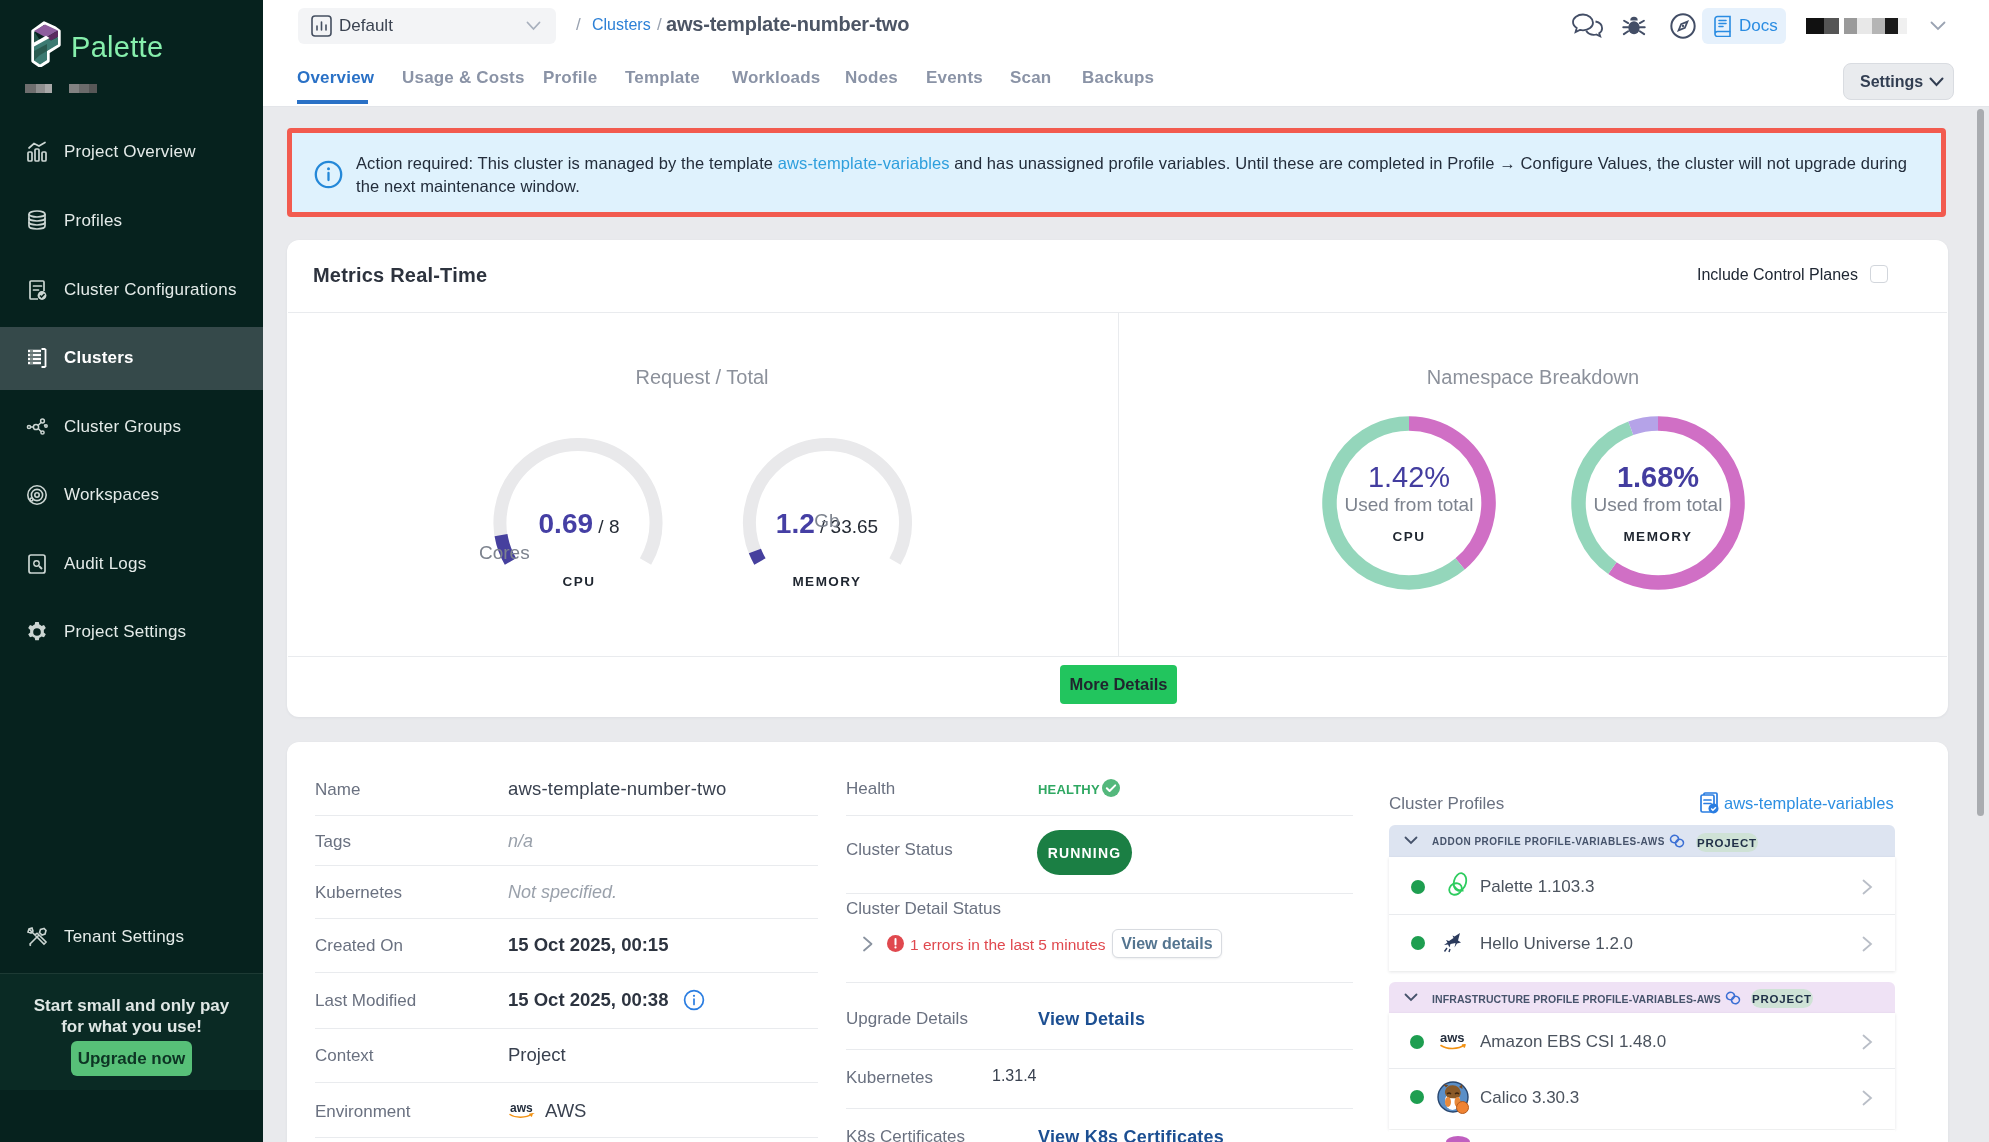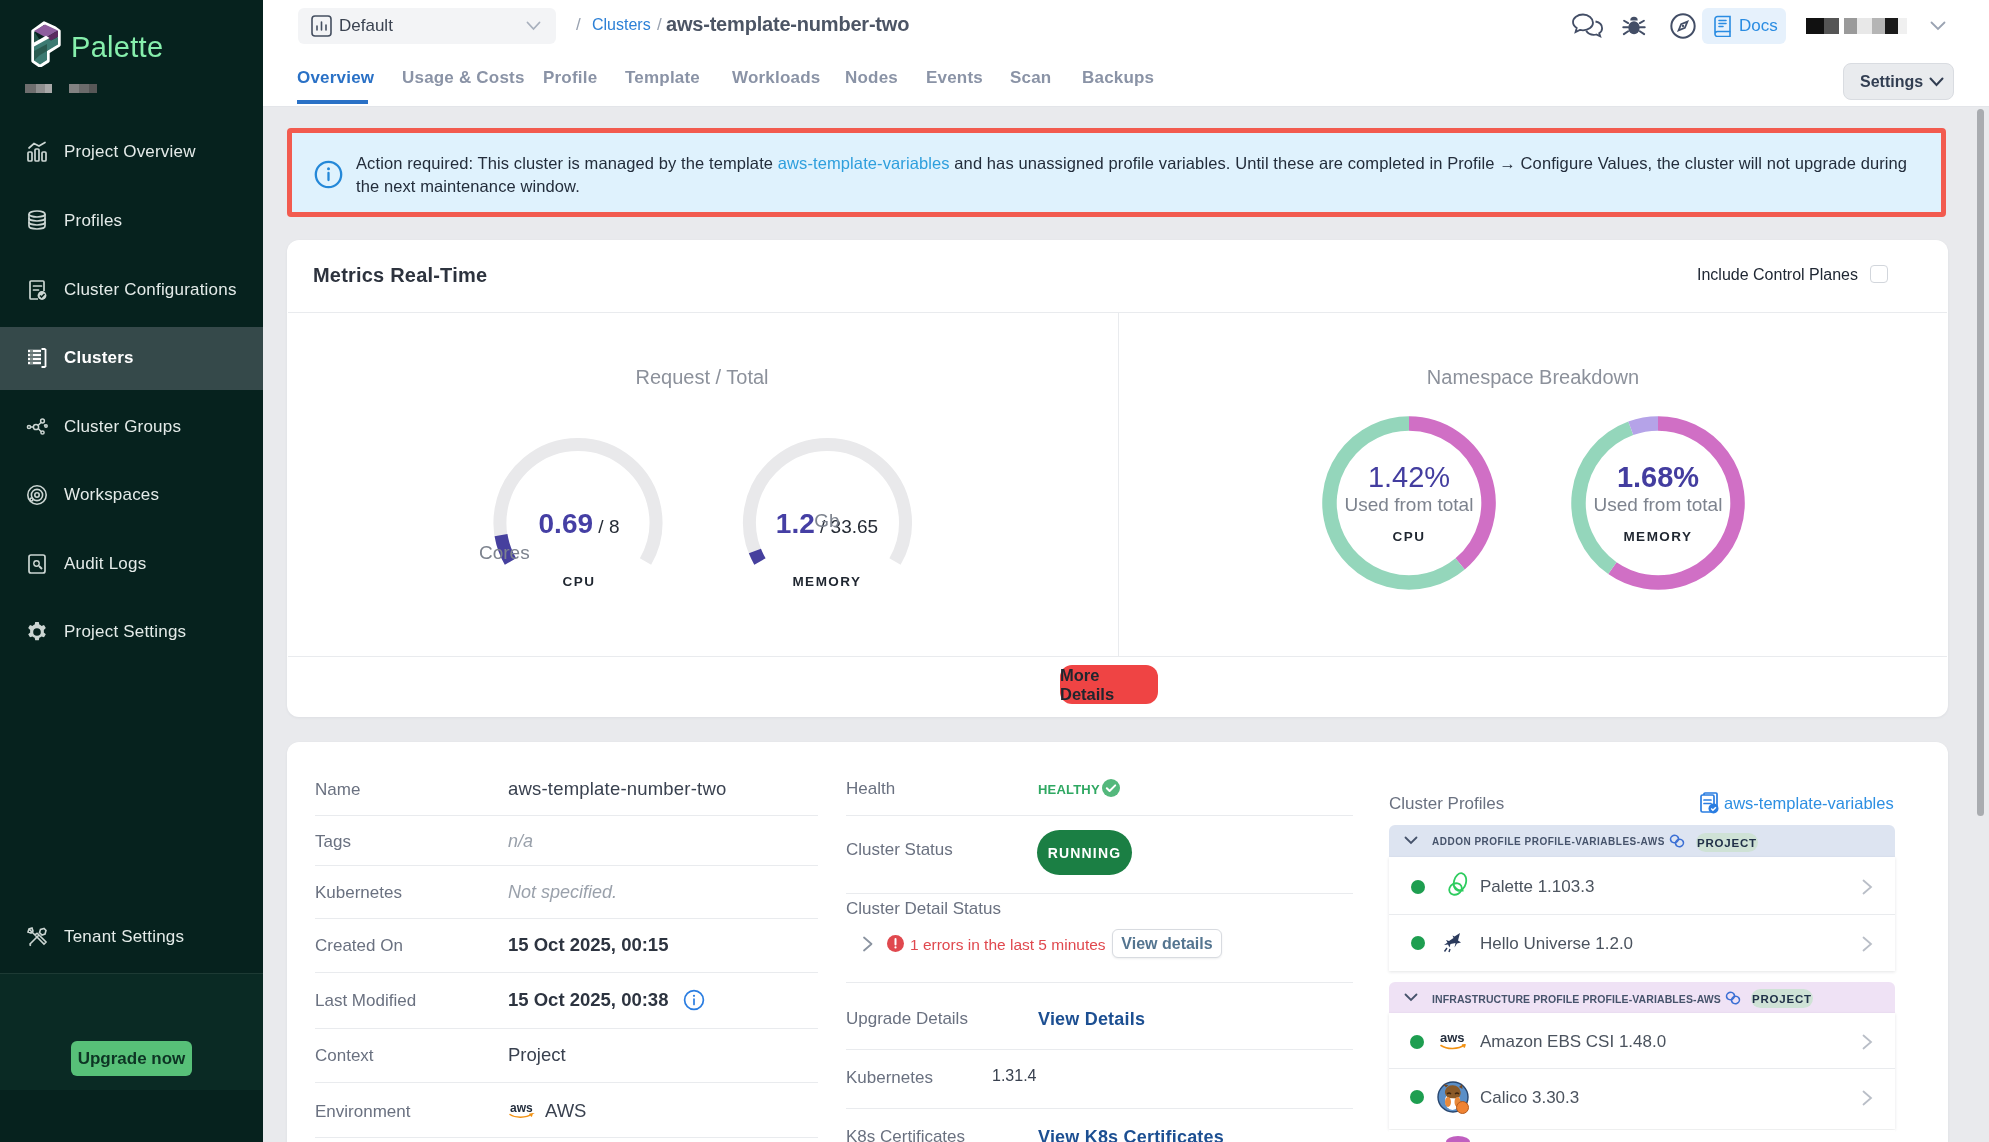--- a/index.html
+++ b/index.html
@@ -114,20 +114,21 @@
     </div>
     <div class="menu-item" style="top:905px">
       <svg class="mi-icon" viewBox="0 0 24 24" fill="none" stroke="#ccd6d3" stroke-width="1.6">
         <path d="M4 4 l6 6 M10 10 l9 9 l2 -2 l-9 -9 M10 10 l2 -2 M4 4 l-1 3 l3 1 l2 -2 l-1 -3 Z"></path>
         <path d="M19 3.5 l-3.5 1 l-1 3 l2.5 2.5 l3 -1 l1 -3.5 Z M14 10 l-9.5 9.5 M4.5 19.5 l1.5 1"></path>
       </svg>
       <span class="mi-label">Tenant Settings</span>
     </div>
   </div>
   <div id="upgrade">
+    <div style="position:absolute;top:21px;width:263px;text-align:center;font-size:17px;font-weight:bold;line-height:21px">Start small and only pay<br>for what you use!</div>
     <div style="position:absolute;left:71px;top:67px;width:121px;height:35px;background:#57c078;border-radius:6px;color:#0d3424;font-weight:bold;font-size:17px;display:flex;align-items:center;justify-content:center">Upgrade now</div>
   </div>
 </div>
 
 <div id="topbar">
 
   <div class="abs" style="left:35px;top:8px;width:258px;height:36px;background:#f3f4f6;border-radius:6px"></div>
   <svg class="abs" style="left:48px;top:15px" width="21" height="22" viewBox="0 0 21 22" fill="none" stroke="#454f60" stroke-width="1.6">
       <rect x="1" y="1" width="19" height="20" rx="3"></rect>
       <path d="M6 15 V11 M10.5 15 V7 M15 15 v-5" stroke-linecap="round"></path>
@@ -231,21 +232,21 @@
   <div class="abs" style="left:727px;top:574px;width:200px;text-align:center;color:#1f2630;font-size:13.5px;font-weight:bold;letter-spacing:1.5px">MEMORY</div>
 
   <div class="abs" style="left:1309px;top:461px;width:200px;text-align:center;color:#433d9f;font-size:29px;font-weight:normal">1.42%</div>
   <div class="abs" style="left:1309px;top:494px;width:200px;text-align:center;color:#7d838e;font-size:19px">Used from total</div>
   <div class="abs" style="left:1309px;top:529px;width:200px;text-align:center;color:#1f2630;font-size:13.5px;font-weight:bold;letter-spacing:1.5px">CPU</div>
   <div class="abs" style="left:1558px;top:461px;width:200px;text-align:center;color:#433d9f;font-size:29px;font-weight:bold">1.68%</div>
   <div class="abs" style="left:1558px;top:494px;width:200px;text-align:center;color:#7d838e;font-size:19px">Used from total</div>
   <div class="abs" style="left:1558px;top:529px;width:200px;text-align:center;color:#1f2630;font-size:13.5px;font-weight:bold;letter-spacing:1.5px">MEMORY</div>
 </div>
 
-<div class="abs" style="left:1060px;top:665px;width:98px;height:39px;background:#ef4444;border-radius:12px;display:flex;align-items:center;justify-content:center;font-size:16.5px;font-weight:bold;color:#20262e">More Details</div>
+<div class="abs" style="left:1060px;top:665px;width:117px;height:39px;background:#22c55e;border-radius:4px;display:flex;align-items:center;justify-content:center;font-size:16.5px;font-weight:bold;color:#20262e">More Details</div>
 
 <div class="card" style="left:287px;top:742px;width:1661px;height:420px"></div>
 <div id="details">
 
   <div class="abs lbl" style="left:315px;top:780px">Name</div>
   <div class="abs" style="left:508px;top:778px;font-size:18.5px;color:#39414f;letter-spacing:.2px">aws-template-number-two</div>
   <div class="sep" style="left:315px;top:815px;width:503px"></div>
   <div class="abs lbl" style="left:315px;top:832px">Tags</div>
   <div class="abs" style="left:508px;top:831px;font-size:18px;color:#9aa1ab;font-style:italic">n/a</div>
   <div class="sep" style="left:315px;top:865px;width:503px"></div>

